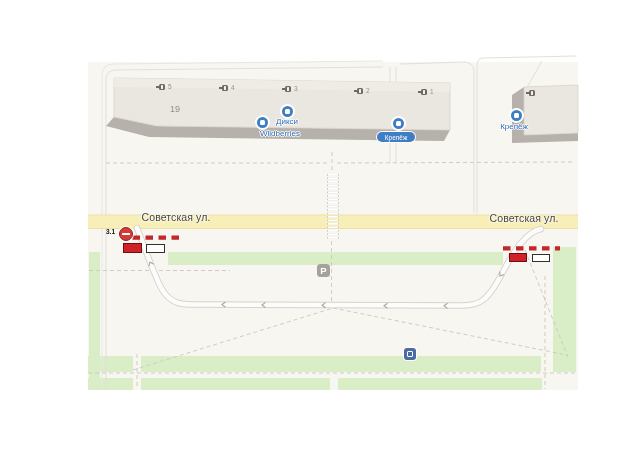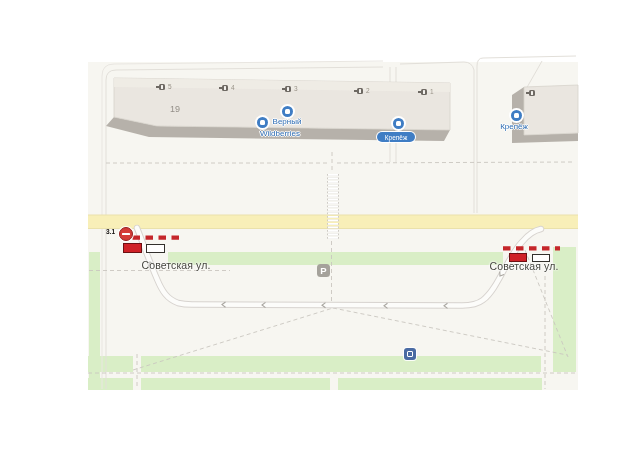--- a/index.html
+++ b/index.html
@@ -1,21 +1,21 @@
 <!DOCTYPE html>
 <html><head>
 <meta charset="utf-8">
 <style>
   html,body{margin:0;padding:0;background:#fff;}
   .stage{position:relative;width:640px;height:452px;background:#ffffff;overflow:hidden;
          font-family:"Liberation Sans",sans-serif;}
   .stage svg{position:absolute;left:0;top:0;}
   .lbl{position:absolute;white-space:nowrap;}
   .street-label{font-size:10.5px;color:#45453e;text-align:center;letter-spacing:.1px;
-      text-shadow:0 0 2px #fff,0 0 2px #fff,0 0 3px #fff;margin-top:48px;}
+      text-shadow:0 0 2px #fff,0 0 2px #fff,0 0 3px #fff;}
   .poi-label{font-size:8px;color:#2d6cb3;text-align:center;
       text-shadow:0 1px 0 #fff,0 -1px 0 #fff,1px 0 0 #fff,-1px 0 0 #fff,0 0 2px #fff;}
   .poi-pill{position:absolute;font-size:6.5px;line-height:7px;color:#fff;background:#3f7dc4;
       border-radius:5px;text-align:center;padding:1.5px 0;box-shadow:0 0 0 1px #fff;}
   .poi-icon{position:absolute;width:11px;height:11px;border-radius:50%;background:#3f7dc4;
       box-shadow:0 0 0 2px #fff,0 1px 2px rgba(60,60,60,.35);}
   .poi-icon::after{content:"";position:absolute;left:3px;top:2.6px;width:5px;height:5.4px;
       border-radius:1.5px;background:#fff;}
   .entr{position:absolute;width:6px;height:6px;background:#6e6963;border-radius:1.5px;}
   .entr::before{content:"";position:absolute;left:-2.6px;top:2.2px;width:2.6px;height:1.6px;background:#6e6963;}
@@ -135,21 +135,21 @@
   <span class="entr-num" style="left:231px;top:83.5px">4</span>
   <span class="entr" style="left:285px;top:86px"></span>
   <span class="entr-num" style="left:294px;top:84.5px">3</span>
   <span class="entr" style="left:357px;top:88px"></span>
   <span class="entr-num" style="left:366px;top:86.5px">2</span>
   <span class="entr" style="left:421px;top:89px"></span>
   <span class="entr-num" style="left:430px;top:87.5px">1</span>
   <span class="entr" style="left:529px;top:90px"></span>
 
   <span class="poi-icon" style="left:282px;top:106px"></span>
-  <div class="lbl poi-label" style="left:259px;top:117px;width:56px">Верный</div>
+  <div class="lbl poi-label" style="left:259px;top:117px;width:56px">Дикси</div>
 
   <span class="poi-icon" style="left:257px;top:117px"></span>
   <div class="lbl poi-label" style="left:245px;top:129px;width:70px">Wildberries</div>
 
   <span class="poi-icon" style="left:393px;top:118px"></span>
   <div class="poi-pill" style="left:377px;top:132px;width:38px">Крепёж</div>
 
   <span class="poi-icon" style="left:511px;top:110px"></span>
   <div class="lbl poi-label" style="left:486px;top:122px;width:56px">Крепёж</div>
 

